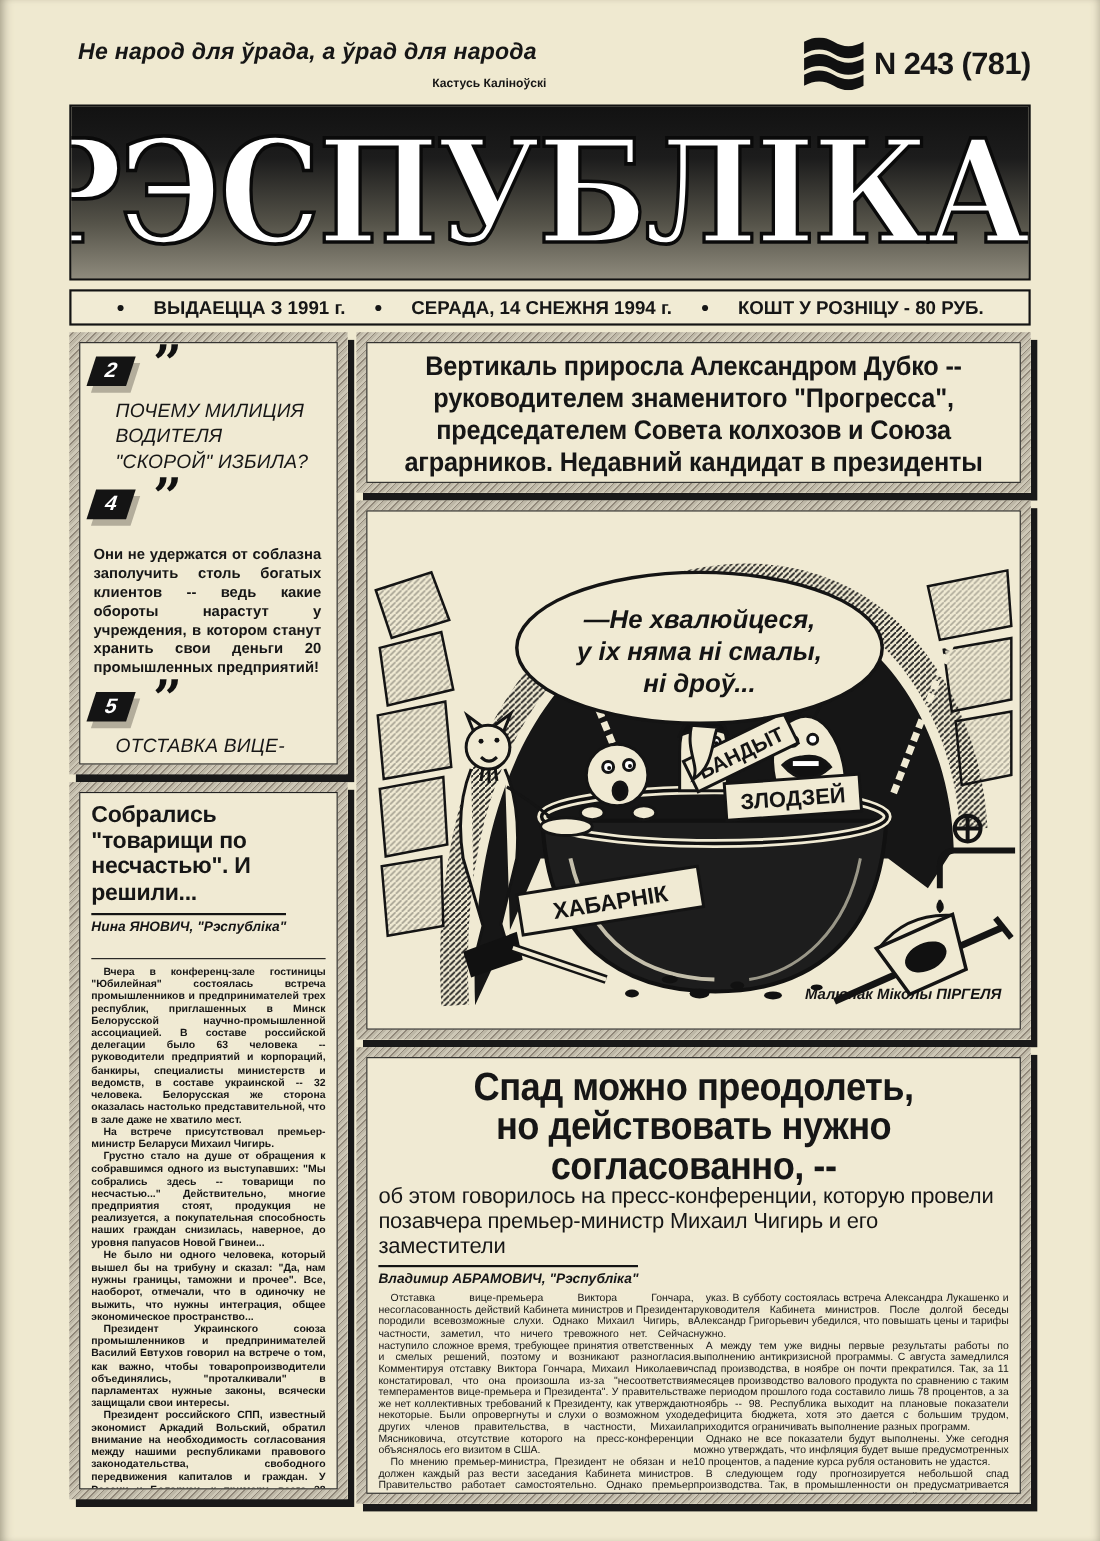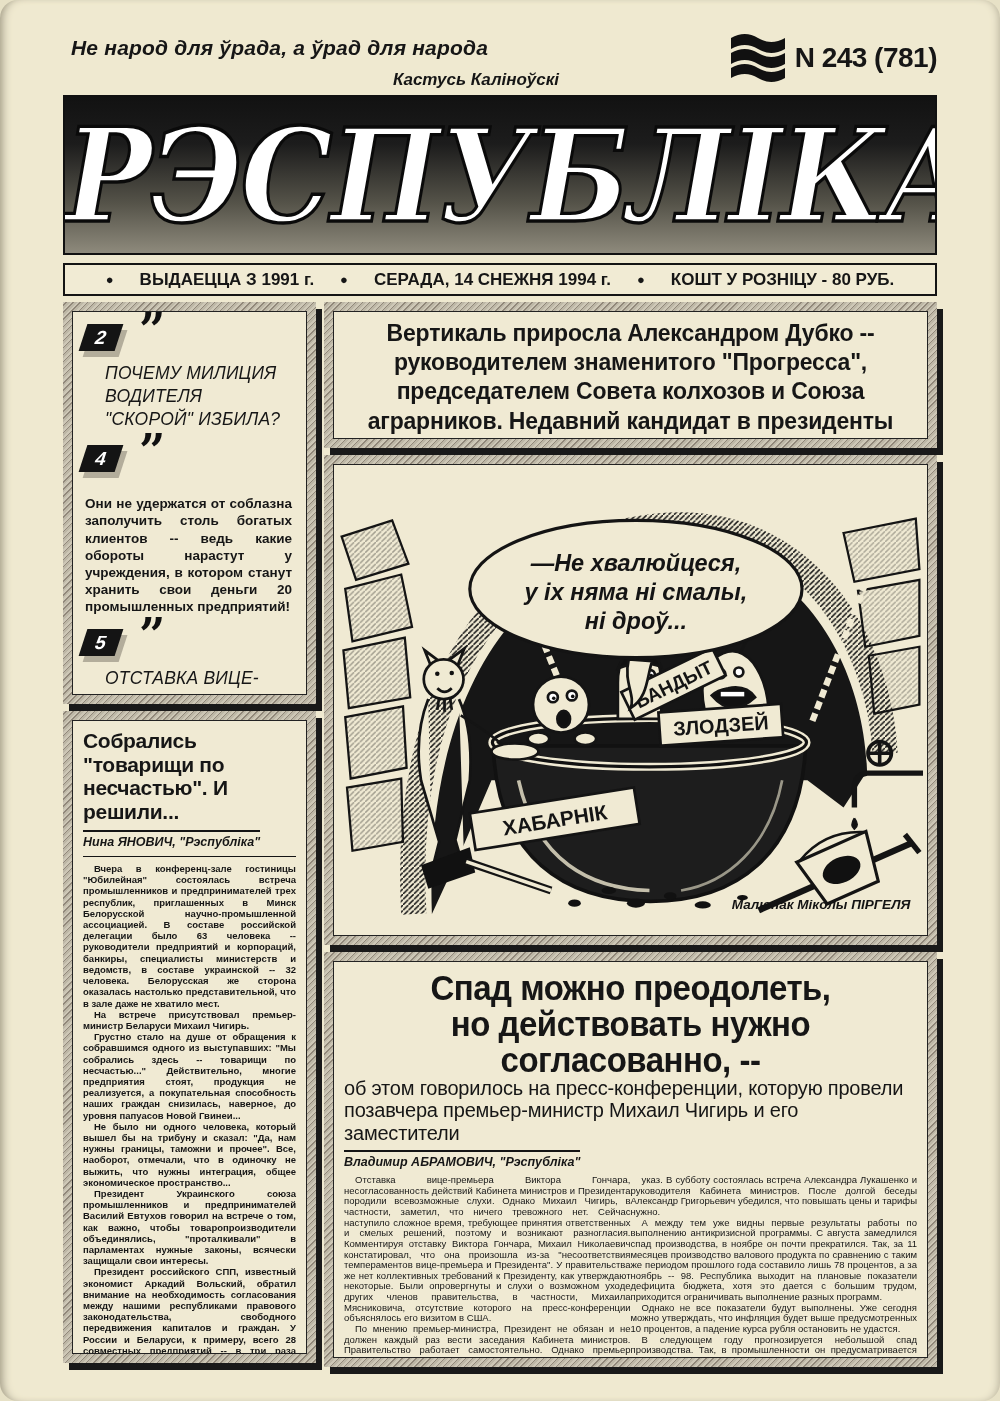--- a/index.html
+++ b/index.html
@@ -1,25 +1,25 @@
 <!DOCTYPE html>
 <html><head>
 <meta charset="utf-8">
 <style>
   html,body{margin:0;padding:0;}
   body{width:1000px;height:1401px;background:#e7e1c6;font-family:"Liberation Sans",sans-serif;color:#161616;overflow:hidden;}
-  .page{position:relative;width:1000px;height:1401px;background:#efe9d0;box-shadow:inset 8px 0 10px -6px #9a947f, inset -6px 0 8px -5px #b5af99;border-radius:18px;}
+  .page{position:relative;width:1000px;height:1401px;background:#efe9d0;box-shadow:inset 8px 0 10px -6px #9a947f, inset -6px 0 8px -5px #b5af99;}
 
   
   .top{position:absolute;left:63px;top:0;width:874px;height:258px;}
   .motto{position:absolute;left:8px;top:36px;font-size:21px;font-weight:bold;font-style:italic;letter-spacing:.2px;}
-  .attribution{position:absolute;left:330px;top:70px;font-size:17px;font-weight:bold;font-style:italic;}
+  .attribution{position:absolute;left:330px;top:70px;font-size:11px;font-weight:bold;}
   .issue{position:absolute;right:0;top:34px;display:flex;align-items:center;gap:4px;}
   .issue-num{font-size:28px;font-weight:bold;letter-spacing:-.5px;}
-  .masthead{position:absolute;left:0;top:95px;width:874px;height:160px;background:linear-gradient(180deg,#121212 0%,#1c1c1c 30%,#555349 68%,#8e8a7c 100%);border:2px solid #111;box-sizing:border-box;display:flex;align-items:center;justify-content:flex-start;overflow:hidden;font-style:italic;}
+  .masthead{position:absolute;left:0;top:95px;width:874px;height:160px;background:linear-gradient(180deg,#121212 0%,#1c1c1c 30%,#555349 68%,#8e8a7c 100%);border:2px solid #111;box-sizing:border-box;display:flex;align-items:center;justify-content:flex-end;overflow:hidden;}
   .masthead span{font-family:"DejaVu Serif",serif;font-weight:bold;font-size:116px;line-height:1;color:#fff;-webkit-text-stroke:3px #0a0a0a;letter-spacing:-2px;transform:scaleY(1.12);white-space:nowrap;}
 
   
   .dateline{position:absolute;left:63px;top:263px;width:874px;height:33px;border:2px solid #141414;box-sizing:border-box;display:flex;align-items:center;justify-content:center;gap:26px;font-size:17px;font-weight:bold;background:#f1ebd4;}
   .dateline .b{font-size:13px;}
 
   
   .content{position:absolute;left:63px;top:302px;width:874px;display:flex;gap:8px;}
   .col-left{width:253px;display:flex;flex-direction:column;gap:7px;}
   .col-right{width:613px;display:flex;flex-direction:column;gap:7px;}
@@ -33,21 +33,21 @@
   .badge{display:inline-block;width:36px;height:27px;background:#141414;color:#fff;font-size:19px;font-weight:bold;text-align:center;line-height:27px;transform:skewX(-18deg);box-shadow:6px 6px 0 #b3ad9b;margin-top:6px;}
   .quote{font-family:"DejaVu Serif",serif;font-weight:bold;font-size:46px;line-height:.55;color:#111;}
   .t-text-it{font-size:17.5px;font-style:italic;line-height:1.32;margin:4px 0 0 22px;letter-spacing:.2px;}
   .t-text-b{font-size:13.5px;font-weight:bold;line-height:1.27;text-align:justify;margin:16px 2px 0 2px;}
 
   
   .article1{height:652px;}
   .a1-pad{padding:8px 10px;}
   .a1-headline{font-size:21px;font-weight:bold;line-height:1.12;letter-spacing:-.3px;}
   .byline{font-size:12.5px;font-weight:bold;font-style:italic;border-top:2px solid #141414;display:inline-block;padding-top:3px;margin-top:7px;}
-  .a1-body{margin-top:6px;border-top:1px solid #141414;padding-top:6px;font-size:9.5px;font-weight:bold;line-height:1.18;text-align:justify;}
+  .a1-body{margin-top:20px;border-top:1px solid #141414;padding-top:6px;font-size:9.5px;font-weight:bold;line-height:1.18;text-align:justify;}
   .a1-body p,.cols p{margin:0;text-indent:11px;}
 
   
   .lead{height:146px;}
   .lead-text{font-size:23px;font-weight:bold;text-align:center;line-height:1.2;padding:6px 8px;letter-spacing:-.2px;transform:scaleY(1.06);transform-origin:top;}
 
   
   .cartoon{height:490px;}
   .cartoon .frame-inner{padding:4px;}
   .cartoon svg{display:block;width:100%;height:100%;}

